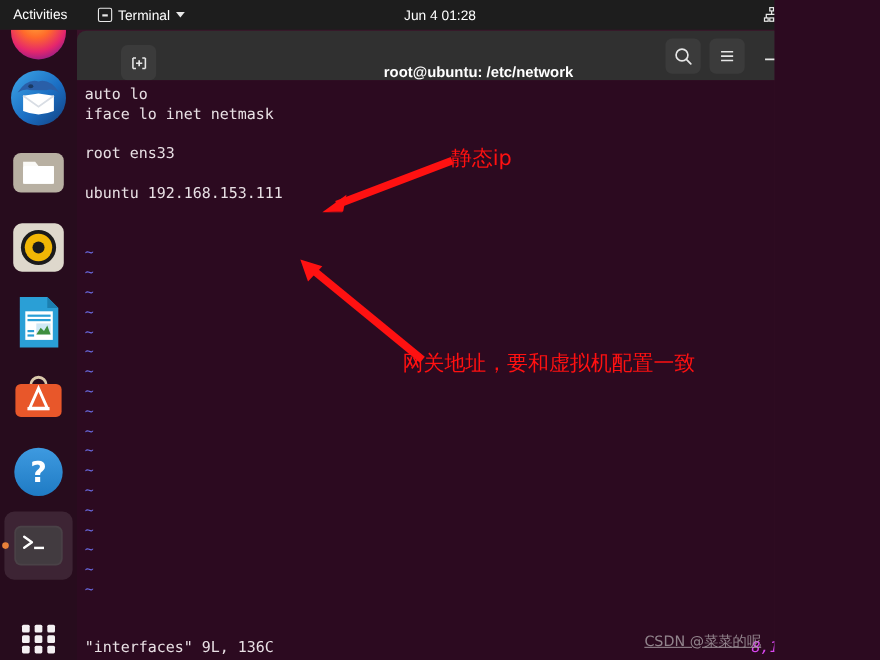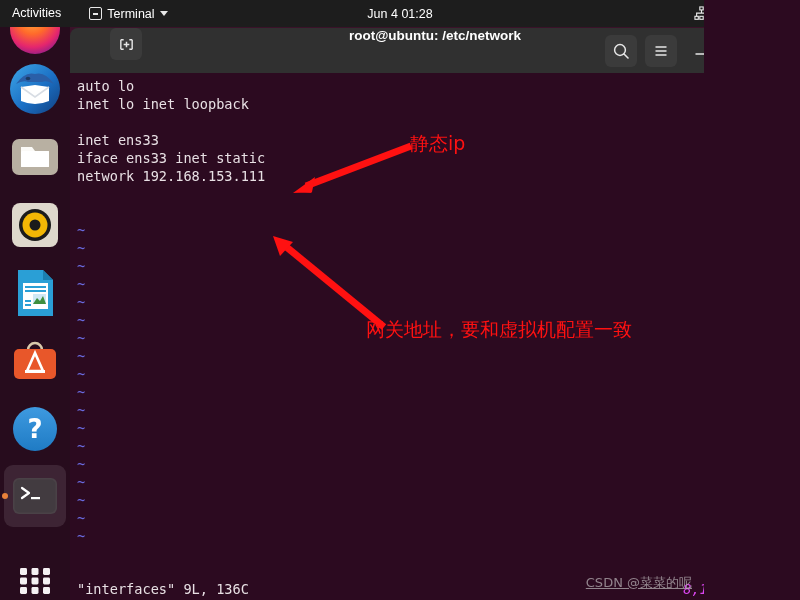--- a/index.html
+++ b/index.html
@@ -99,21 +99,21 @@
     position: absolute; left: 70px; top: 28px;
     width: 730px; height: 572px;
     z-index: 10;
   }
   #titlebar {
     position: relative;
     width: 730px; height: 45px;
     background: #303030;
     border-top-left-radius: 8px;
     border-top-right-radius: 8px;
-    display: flex; align-items: flex-start; padding-left: 32px;
+    display: flex; align-items: flex-end; padding-left: 32px;
   }
   #title-text {
     position: absolute; left: 0; right: 0;
     text-align: center;
     color: #ffffff;
     font-size: 13.5px; font-weight: bold;
     pointer-events: none;
   }
   .tb-btn {
     width: 32px; height: 32px;
@@ -422,24 +422,23 @@
           <svg width="13" height="13" viewBox="0 0 13 13">
             <path d="M3 3 L10 10 M10 3 L3 10" stroke="#ffffff" stroke-width="1.7" stroke-linecap="round"></path>
           </svg>
         </div>
       </div>
     </div>
 
     <div id="term-body">
       <div id="code-layer">
           <div class="cline" style="top: 4px; text-align: center;">auto lo</div>
-          <div class="cline" style="top: 22px;">inet lo inet loopback</div>
-          <div class="cline" style="top: 58px;">inet ens33</div>
-          <div class="cline" style="top: 76px;">iface ens33 inet static</div>
-          <div class="cline" style="top: 94px;">network 192.168.153.111</div>
+          <div class="cline" style="top: 22px;">iface lo inet netmask</div>
+          <div class="cline" style="top: 58px;">root ens33</div>
+          <div class="cline" style="top: 94px;">ubuntu 192.168.153.111</div>
           <div class="tline" style="top: 148px;">~</div>
           <div class="tline" style="top: 166px;">~</div>
           <div class="tline" style="top: 184px;">~</div>
           <div class="tline" style="top: 202px;">~</div>
           <div class="tline" style="top: 220px;">~</div>
           <div class="tline" style="top: 238px;">~</div>
           <div class="tline" style="top: 256px;">~</div>
           <div class="tline" style="top: 274px;">~</div>
           <div class="tline" style="top: 292px;">~</div>
           <div class="tline" style="top: 310px;">~</div>

